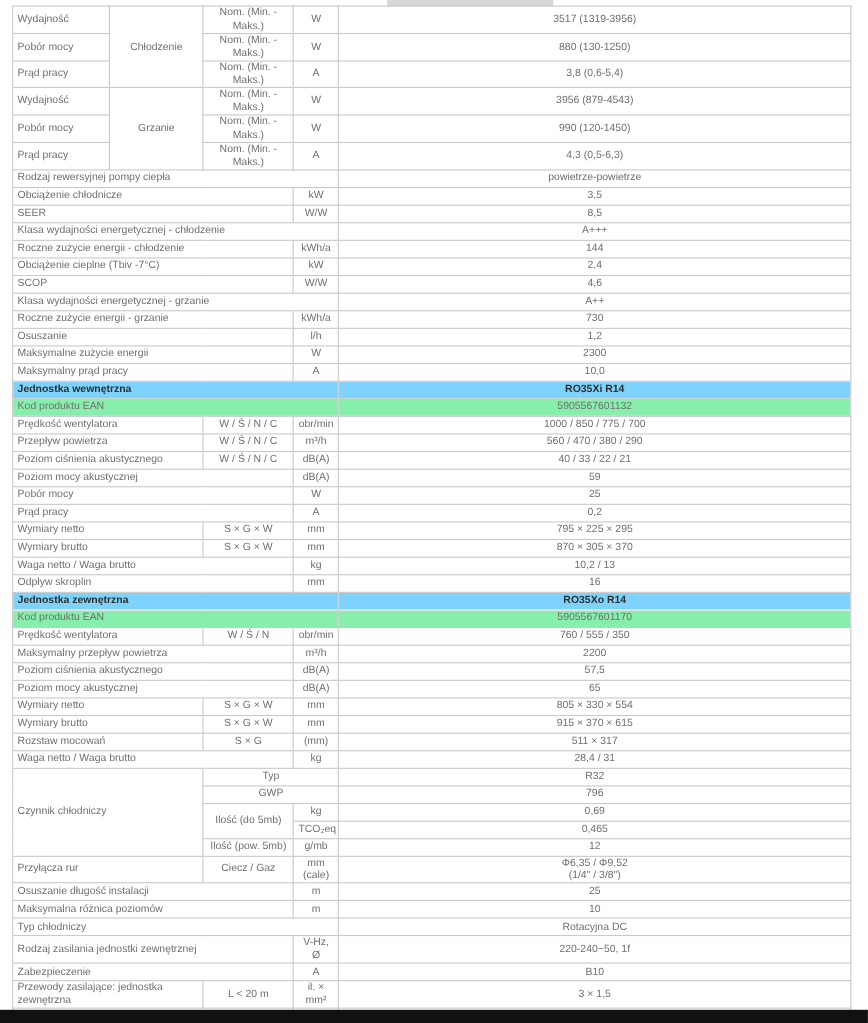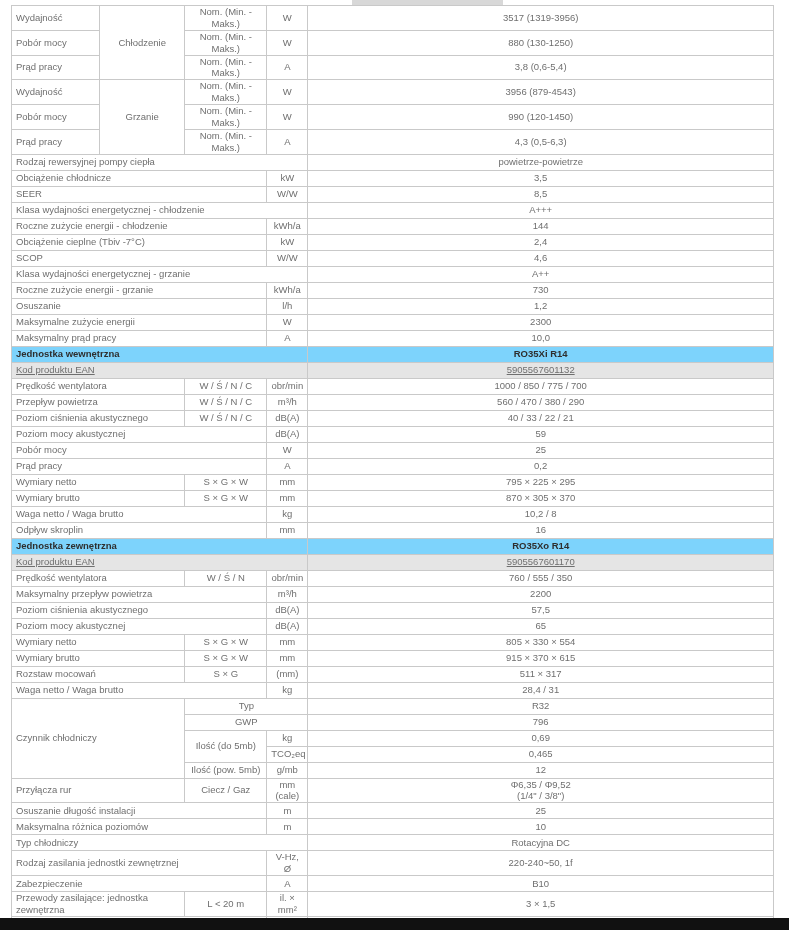--- a/index.html
+++ b/index.html
@@ -8,21 +8,21 @@
   .top-bar{position:absolute;left:352px;top:0;width:151px;height:6px;background:#d8d8d8;}
   .bottom-bar{position:absolute;left:0;top:918px;width:789px;height:12px;background:#111111;}
   table.spec{position:absolute;left:11px;top:5px;border-collapse:collapse;table-layout:fixed;
              width:763px;}
   table.spec td{border:1px solid #c9c9c9;height:15px;padding:0 4px;
                 font-size:9.5px;line-height:1.25;color:#6f6f6f;
                 white-space:pre-line;overflow:hidden;vertical-align:middle;}
   td.lbl{text-align:left;padding-left:7px;}
   td.ctr{text-align:center;}
   tr.sec td{background:#7dd3fc;color:#2e2e2e;font-weight:bold;}
-  tr.ean td{background:#e5e5e5;text-decoration:underline;}
+  tr.ean td{background:#86efac;}
 </style>
 </head>
 <body>
 
 <div class="page">
   <div class="top-bar"></div>
 
   <table class="spec">
     <colgroup>
       <col style="width:88px">
@@ -176,21 +176,21 @@
         </tr>
         <tr class="">
           <td colspan="2" class="lbl">Wymiary brutto</td>
           <td class="ctr">S × G × W</td>
           <td class="ctr">mm</td>
           <td class="ctr">870 × 305 × 370</td>
         </tr>
         <tr class="">
           <td colspan="3" class="lbl">Waga netto / Waga brutto</td>
           <td class="ctr">kg</td>
-          <td class="ctr">10,2 / 8</td>
+          <td class="ctr">10,2 / 13</td>
         </tr>
         <tr class="">
           <td colspan="3" class="lbl">Odpływ skroplin</td>
           <td class="ctr">mm</td>
           <td class="ctr">16</td>
         </tr>
         <tr class="sec">
           <td colspan="4" class="lbl">Jednostka zewnętrzna</td>
           <td class="ctr">RO35Xo R14</td>
         </tr>

